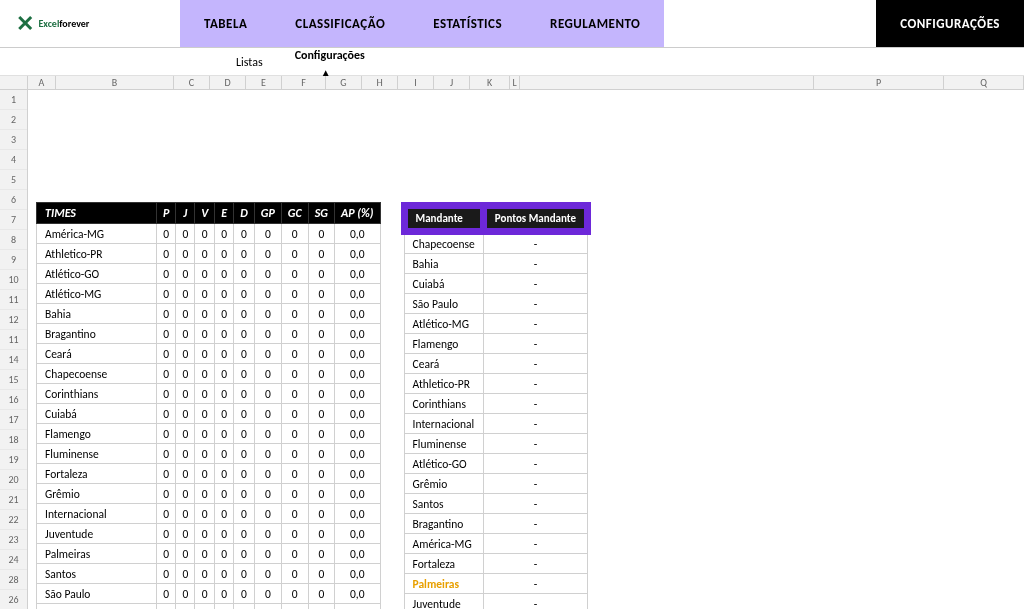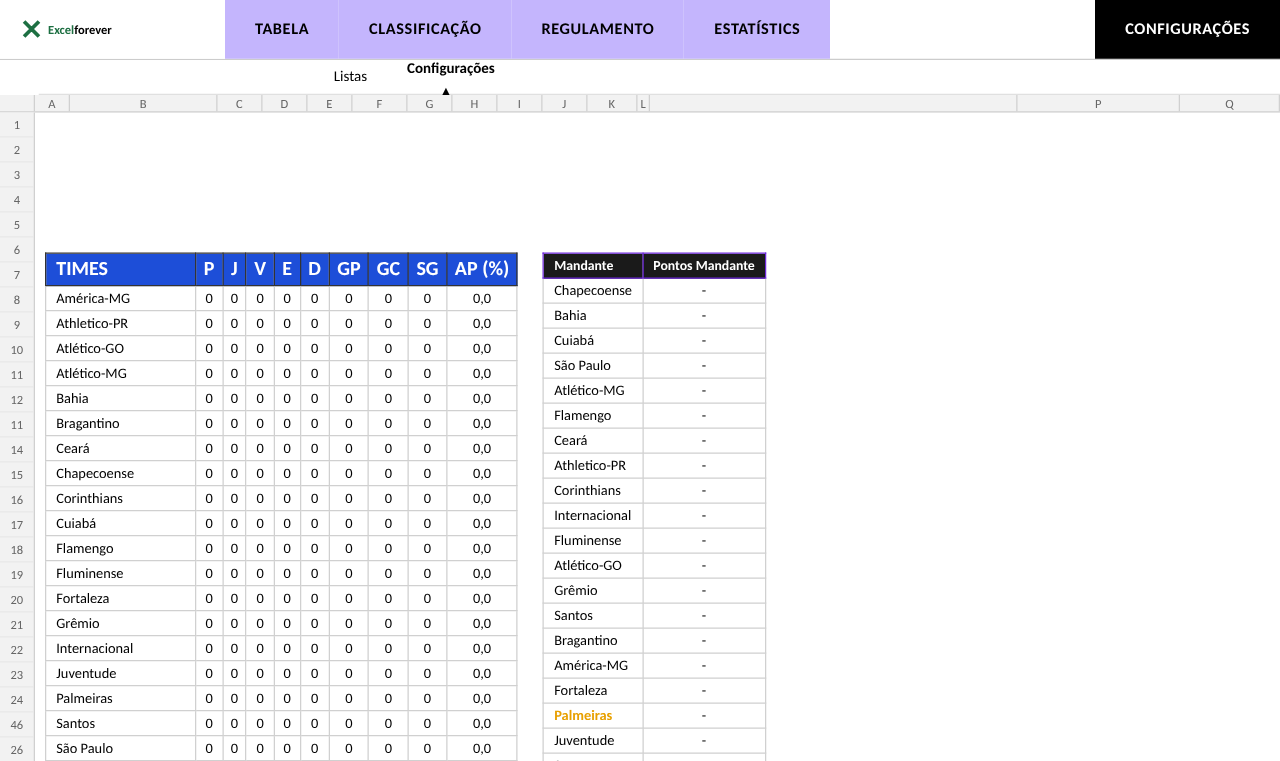--- a/index.html
+++ b/index.html
@@ -67,21 +67,20 @@
     }
 
     
     .sub-header {
       display: flex;
       align-items: center;
       height: 28px;
       background: #fff;
       border-bottom: 1px solid #e0e0e0;
       padding-left: 220px;
-      margin-left: 31px;
     }
     .sub-header-item {
       padding: 4px 16px;
       font-size: 12px;
       font-weight: normal;
       color: #000;
       cursor: pointer;
     }
     .sub-header-item.active-sub {
       font-weight: bold;
@@ -126,27 +125,28 @@
       border-bottom: 1px solid #e8e8e8;
     }
 
     
     .main-table {
       border-collapse: collapse;
       font-size: 11.5px;
       color: #000;
     }
     .main-table th {
-      background: #1d4ed8;
+      background: #000000;
       color: #fff;
       font-weight: bold;
       text-align: center;
       padding: 3px 6px;
       border: 1px solid #333;
-      font-size: 16px;
+      font-size: 12px;
+      font-style: italic;
     }
     .main-table th.team-header {
       text-align: left;
       padding-left: 8px;
       min-width: 120px;
     }
     .main-table td {
       padding: 2px 6px;
       border: 1px solid #d0d0d0;
       text-align: center;
@@ -168,21 +168,21 @@
       border-collapse: collapse;
       font-size: 11.5px;
       color: #000;
     }
     .right-table th {
       background: #1a1a1a;
       color: #fff;
       font-weight: bold;
       text-align: left;
       padding: 3px 8px;
-      border: 1px solid #6d28d9;
+      border: 7px solid #6d28d9;
       font-size: 11px;
     }
     .right-table td {
       padding: 2px 8px;
       border: 1px solid #d0d0d0;
       text-align: left;
       height: 20px;
     }
     .right-table td.dash-val {
       text-align: center;
@@ -213,22 +213,22 @@
 
 <div class="nav-bar">
   <div class="nav-logo">
     <span class="excel-icon">✕</span>
     <span class="logo-text">
       <span style="color:#1d6f42">Excel</span><span>forever</span>
     </span>
   </div>
   <div class="nav-item">TABELA</div>
   <div class="nav-item">CLASSIFICAÇÃO</div>
+  <div class="nav-item">ESTATÍSTICS</div>
   <div class="nav-item">REGULAMENTO</div>
-  <div class="nav-item">ESTATÍSTICS</div>
   <div class="nav-spacer"></div>
   <div class="nav-item active-nav">CONFIGURAÇÕES</div>
 </div>
 
 <div class="excel-outer">
 
   <div class="sub-header">
     <div class="sub-header-item">Listas</div>
     <div style="display:flex;flex-direction:column;align-items:center;">
       <div class="sub-header-item active-sub">Configurações</div>
@@ -275,21 +275,21 @@
       <div class="row-num">15</div>
       <div class="row-num">16</div>
       <div class="row-num">17</div>
       <div class="row-num">18</div>
       <div class="row-num">19</div>
       <div class="row-num">20</div>
       <div class="row-num">21</div>
       <div class="row-num">22</div>
       <div class="row-num">23</div>
       <div class="row-num">24</div>
-      <div class="row-num">46</div>
+      <div class="row-num">28</div>
       <div class="row-num">26</div>
 
     </div>
 
     <div class="grid-body">
 
       <div style="height:100px;"></div>
 
       <div class="tables-wrapper">
 

